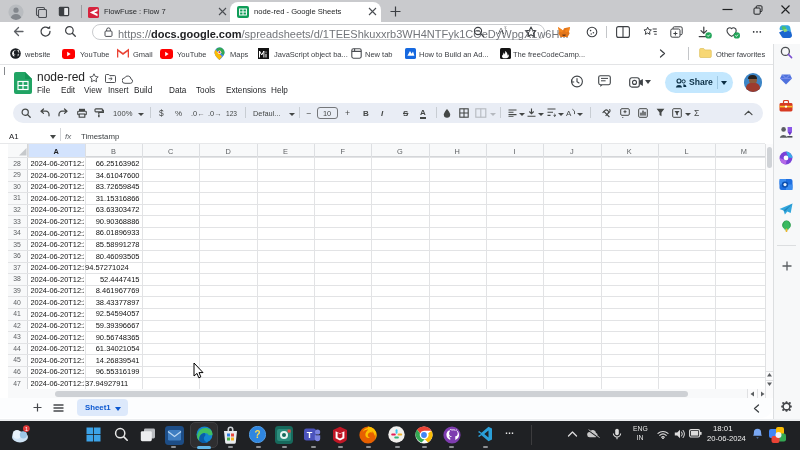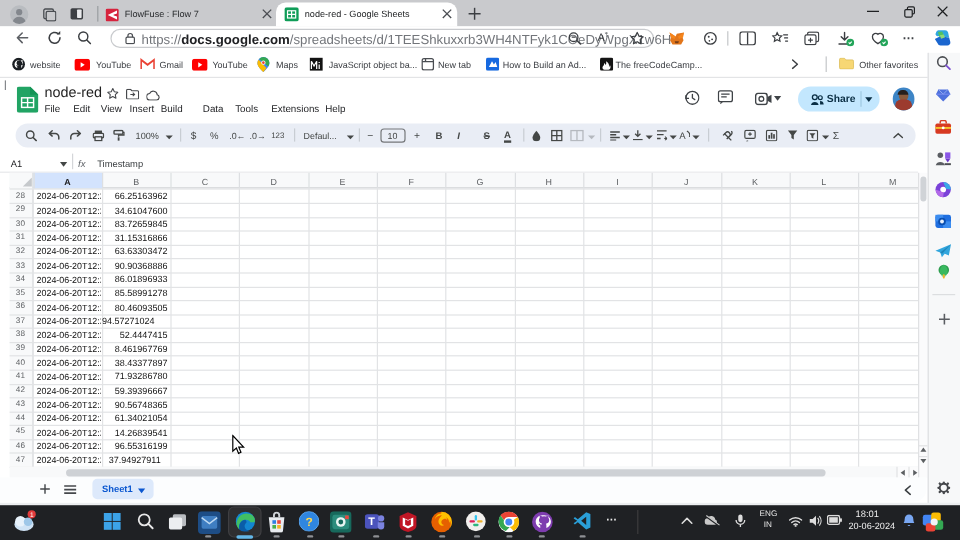--- a/index.html
+++ b/index.html
@@ -449,39 +449,39 @@
 <div class="tx" style="left:30.5px;top:274.8px;width:53px;overflow:hidden;font-size:7.4px;color:#111">2024-06-20T12:2</div>
 <div class="tx" style="left:85px;top:274.7px;width:54.5px;text-align:right;font-size:7.5px;color:#111">52.4447415</div>
 <div class="tx" style="left:8px;top:286.97999999999996px;font-size:6.8px;color:#5c5f62;width:18px;text-align:center">39</div>
 <div class="tx" style="left:30.5px;top:286.4px;width:53px;overflow:hidden;font-size:7.4px;color:#111">2024-06-20T12:2</div>
 <div class="tx" style="left:85px;top:286.3px;width:54.5px;text-align:right;font-size:7.5px;color:#111">8.461967769</div>
 <div class="tx" style="left:8px;top:298.56px;font-size:6.8px;color:#5c5f62;width:18px;text-align:center">40</div>
 <div class="tx" style="left:30.5px;top:298.0px;width:53px;overflow:hidden;font-size:7.4px;color:#111">2024-06-20T12:2</div>
 <div class="tx" style="left:85px;top:297.9px;width:54.5px;text-align:right;font-size:7.5px;color:#111">38.43377897</div>
 <div class="tx" style="left:8px;top:310.14px;font-size:6.8px;color:#5c5f62;width:18px;text-align:center">41</div>
 <div class="tx" style="left:30.5px;top:309.5px;width:53px;overflow:hidden;font-size:7.4px;color:#111">2024-06-20T12:2</div>
-<div class="tx" style="left:85px;top:309.4px;width:54.5px;text-align:right;font-size:7.5px;color:#111">71.93286780</div>
+<div class="tx" style="left:85px;top:309.4px;width:54.5px;text-align:right;font-size:7.5px;color:#111">92.54594057</div>
 <div class="tx" style="left:8px;top:321.71999999999997px;font-size:6.8px;color:#5c5f62;width:18px;text-align:center">42</div>
 <div class="tx" style="left:30.5px;top:321.1px;width:53px;overflow:hidden;font-size:7.4px;color:#111">2024-06-20T12:2</div>
 <div class="tx" style="left:85px;top:321.0px;width:54.5px;text-align:right;font-size:7.5px;color:#111">59.39396667</div>
 <div class="tx" style="left:8px;top:333.3px;font-size:6.8px;color:#5c5f62;width:18px;text-align:center">43</div>
 <div class="tx" style="left:30.5px;top:332.7px;width:53px;overflow:hidden;font-size:7.4px;color:#111">2024-06-20T12:2</div>
 <div class="tx" style="left:85px;top:332.6px;width:54.5px;text-align:right;font-size:7.5px;color:#111">90.56748365</div>
 <div class="tx" style="left:8px;top:344.88px;font-size:6.8px;color:#5c5f62;width:18px;text-align:center">44</div>
 <div class="tx" style="left:30.5px;top:344.3px;width:53px;overflow:hidden;font-size:7.4px;color:#111">2024-06-20T12:2</div>
 <div class="tx" style="left:85px;top:344.2px;width:54.5px;text-align:right;font-size:7.5px;color:#111">61.34021054</div>
 <div class="tx" style="left:8px;top:356.46px;font-size:6.8px;color:#5c5f62;width:18px;text-align:center">45</div>
 <div class="tx" style="left:30.5px;top:355.9px;width:53px;overflow:hidden;font-size:7.4px;color:#111">2024-06-20T12:2</div>
 <div class="tx" style="left:85px;top:355.8px;width:54.5px;text-align:right;font-size:7.5px;color:#111">14.26839541</div>
 <div class="tx" style="left:8px;top:368.04px;font-size:6.8px;color:#5c5f62;width:18px;text-align:center">46</div>
 <div class="tx" style="left:30.5px;top:367.4px;width:53px;overflow:hidden;font-size:7.4px;color:#111">2024-06-20T12:2</div>
 <div class="tx" style="left:85px;top:367.3px;width:54.5px;text-align:right;font-size:7.5px;color:#111">96.55316199</div>
 <div class="tx" style="left:8px;top:379.62px;font-size:6.8px;color:#5c5f62;width:18px;text-align:center">47</div>
 <div class="tx" style="left:30.5px;top:379.0px;width:53px;overflow:hidden;font-size:7.4px;color:#111">2024-06-20T12:2</div>
-<div class="tx" style="left:85px;top:378.9px;width:54.5px;text-align:center;font-size:7.5px;color:#111">37.94927911</div>
+<div class="tx" style="left:85px;top:378.9px;width:54.5px;text-align:left;font-size:7.5px;color:#111">37.94927911</div>
 <div class="a" style="left:765px;top:144px;width:8px;height:254.0px;background:#fbfbfc;border-left:1px solid #e0e1e3"></div>
 <div class="a" style="left:766.5px;top:147px;width:5px;height:21px;background:#d0d3d7;border-radius:3px"></div>
 <svg class="a" style="left:766px;top:371px;" width="7" height="8" viewBox="0 0 7 8">
     <path d="M3.5 2L6 5.5H1z" fill="#5c5f62"></path>
   </svg>
 <svg class="a" style="left:766px;top:380px;" width="7" height="8" viewBox="0 0 7 8">
     <path d="M3.5 6L1 2.5h5z" fill="#5c5f62"></path>
   </svg>
 <div class="a" style="left:765px;top:370.5px;width:8px;height:1px;background:#e0e1e3"></div>
 <div class="a" style="left:765px;top:379.5px;width:8px;height:1px;background:#e0e1e3"></div>

